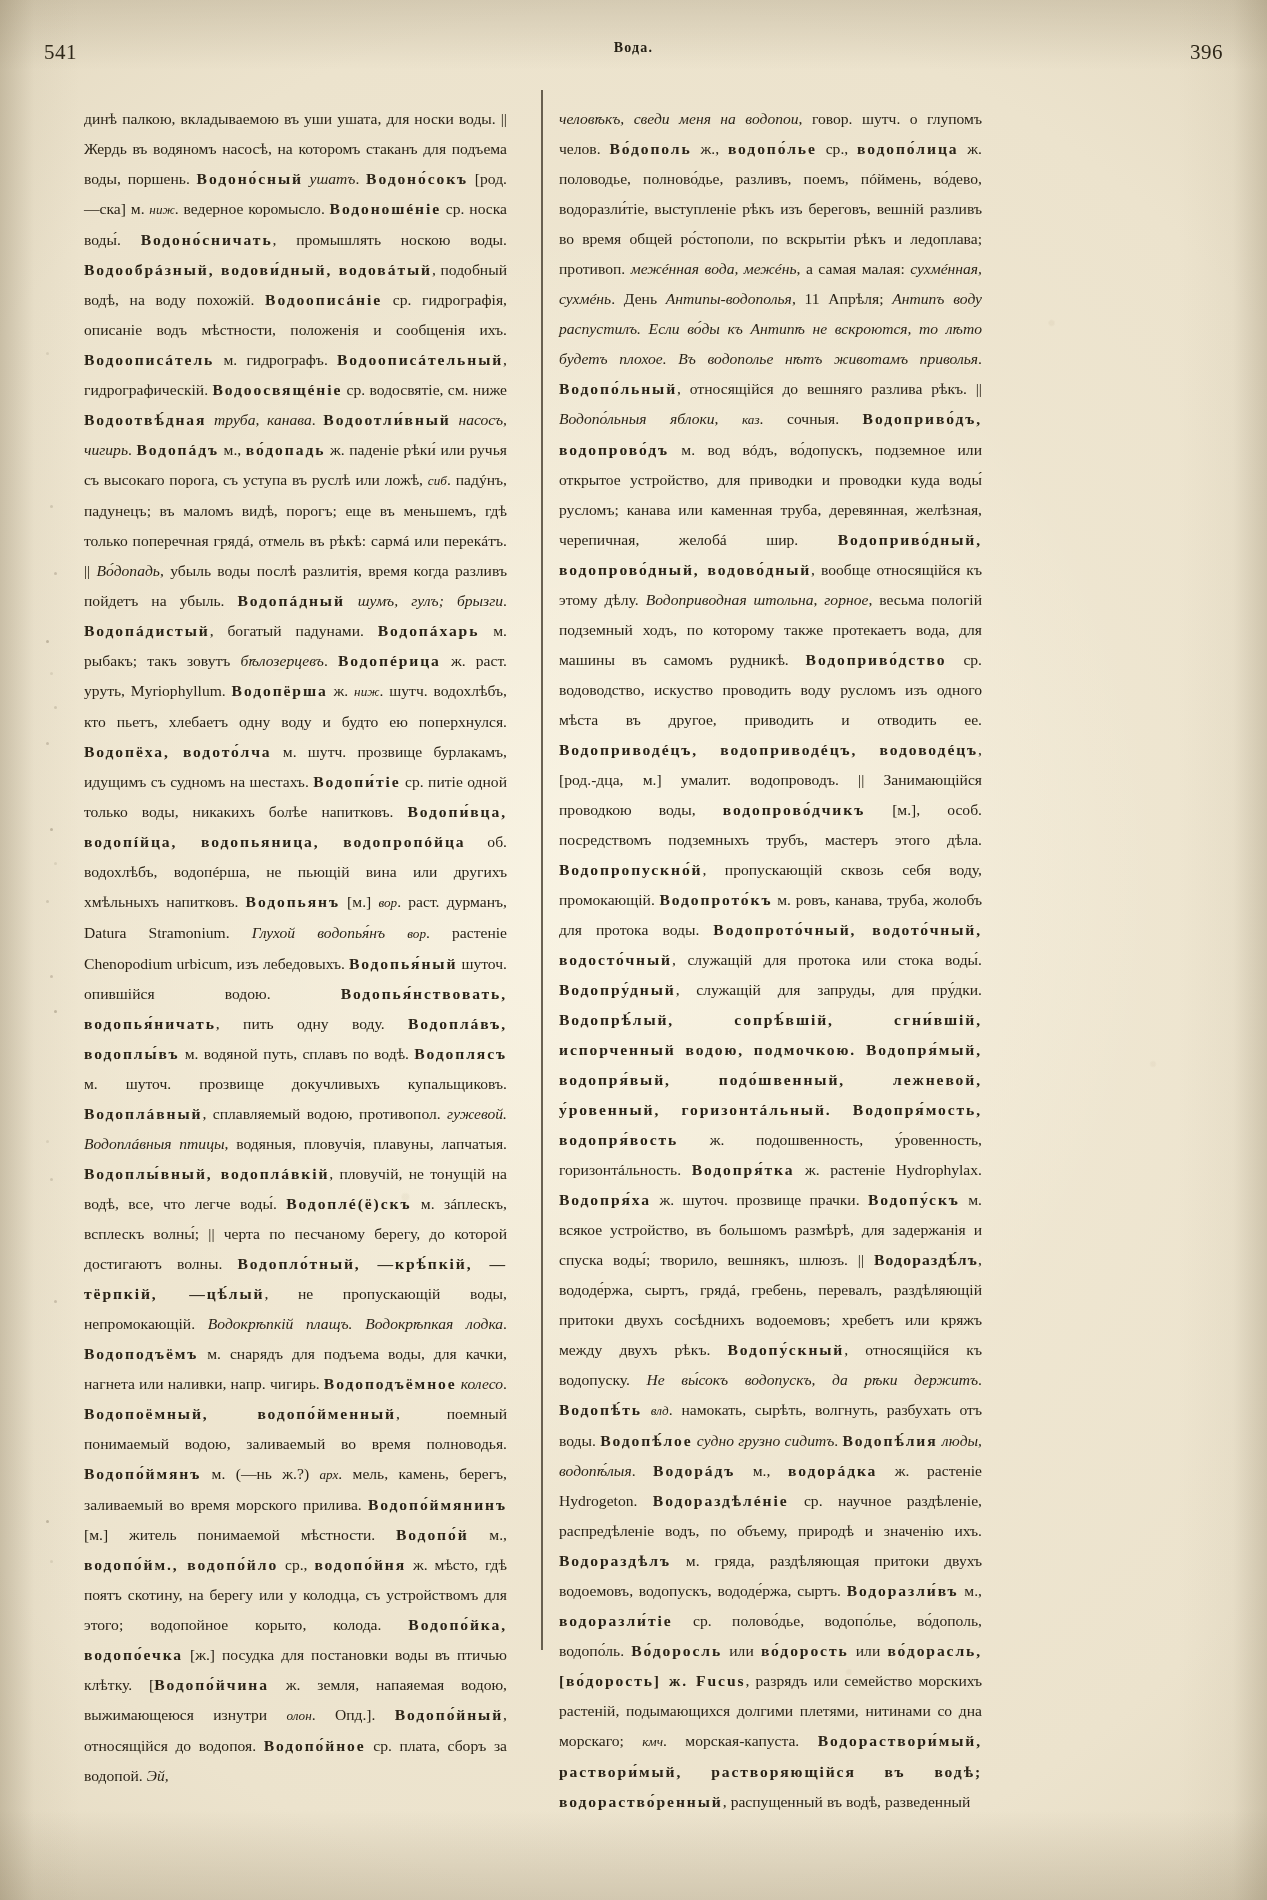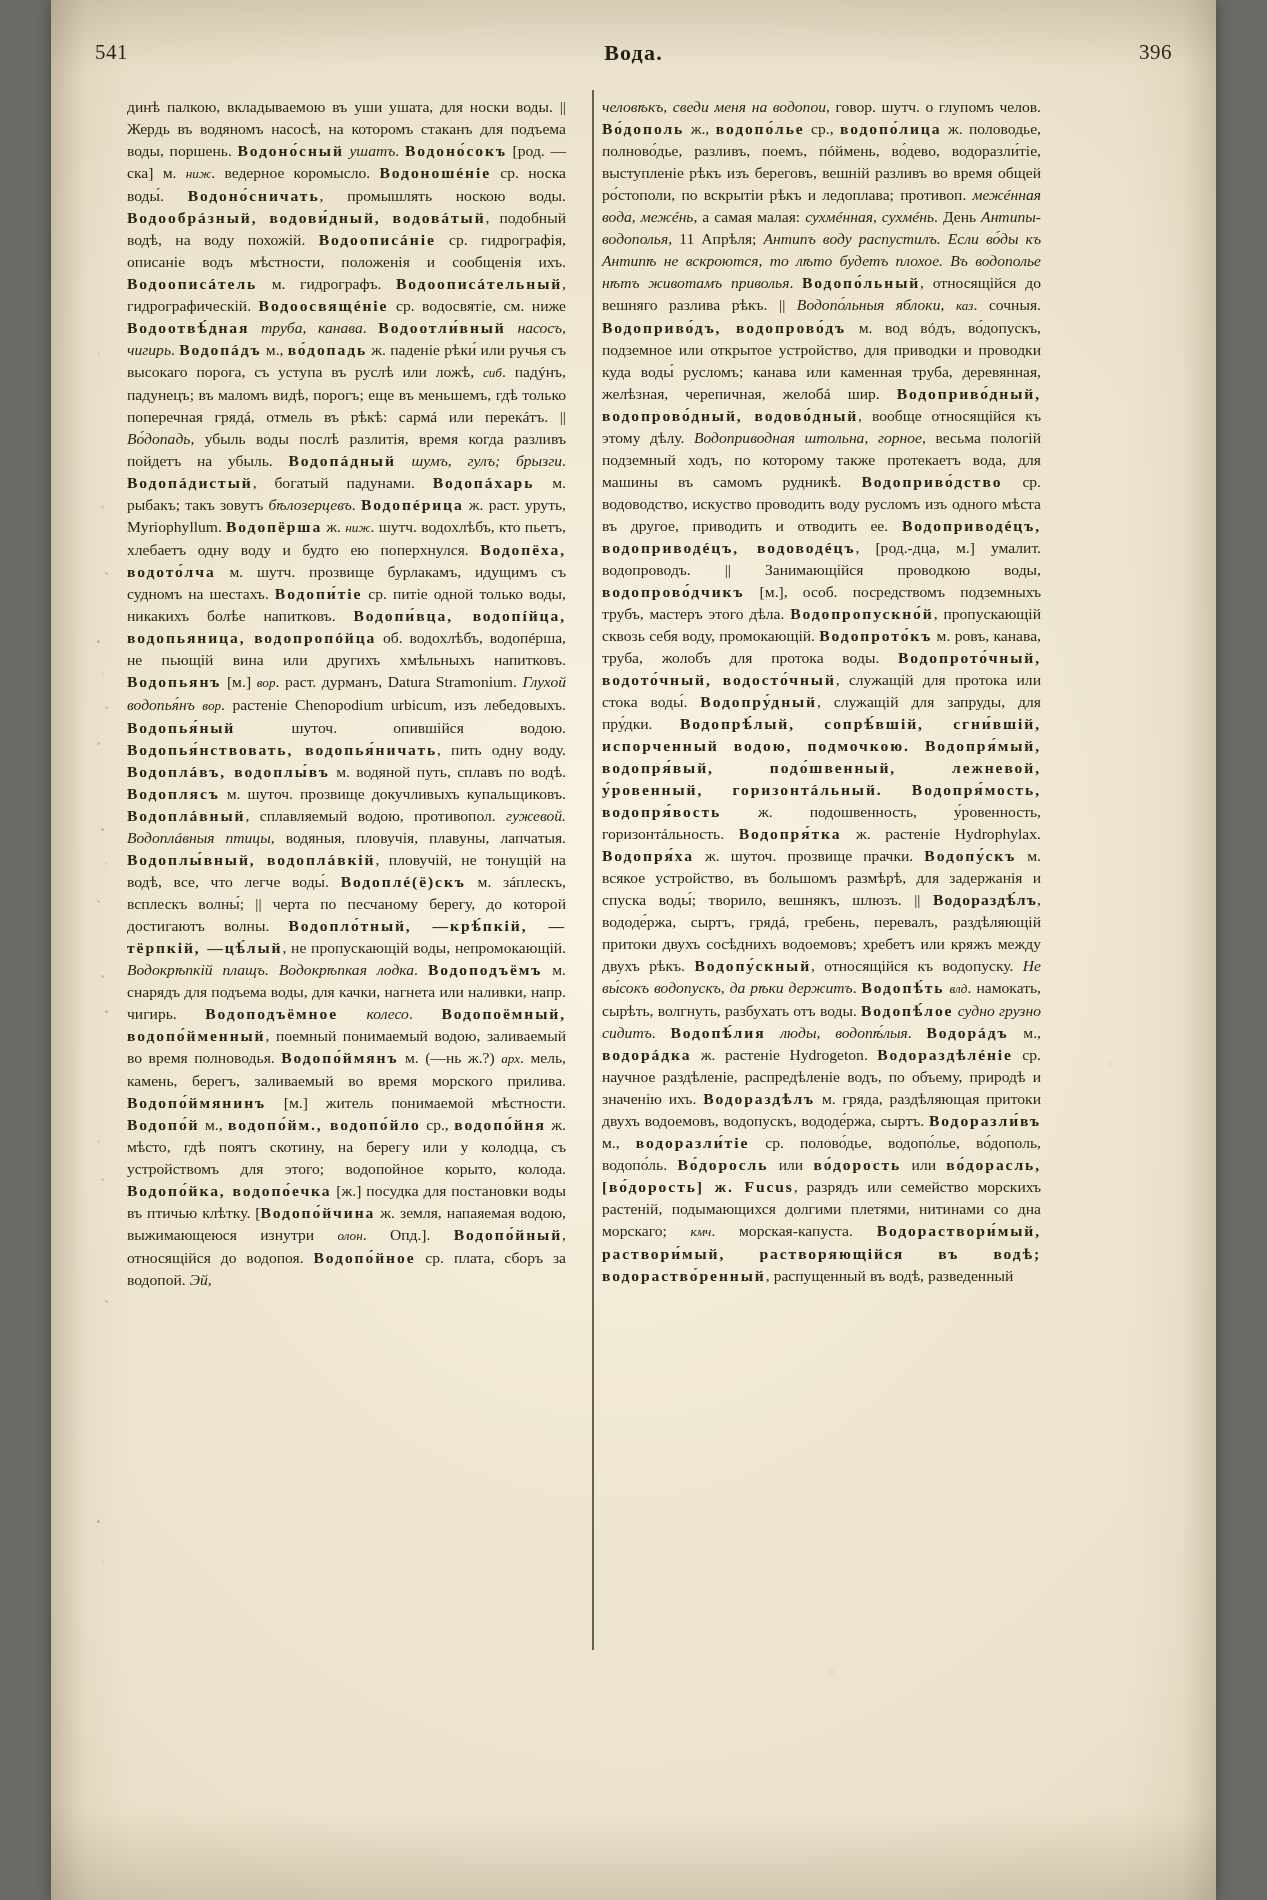--- a/index.html
+++ b/index.html
@@ -3,21 +3,21 @@
 <meta charset="utf-8">
 <title>Dictionary Page Scan</title>
 <style>
   html, body {
     margin: 0;
     padding: 0;
     background: #6a6a66;
   }
   .page {
     position: relative;
-    width: 1165px;
+    width: 1267px;
     height: 1900px;
     margin: 0 auto;
     background:
       radial-gradient(ellipse 70% 55% at 48% 46%, rgba(255,252,240,0.55) 0%, rgba(255,250,235,0.0) 62%),
       radial-gradient(ellipse 120% 90% at 50% 50%, #f2ead6 0%, #ece3cd 55%, #ddd2b8 85%, #cdc0a4 100%);
     overflow: hidden;
     box-shadow: 0 0 14px rgba(0,0,0,0.35);
   }
   
   .page::before {
@@ -68,21 +68,21 @@
   }
   .folio {
     font-size: 21px;
     letter-spacing: 0.5px;
     color: #2e2719;
   }
   .runhead-title {
     position: absolute;
     left: 0; right: 0;
     text-align: center;
-    font-size: 22px;
+    font-size: 14px;
     font-weight: bold;
     letter-spacing: 1.2px;
     color: #241f14;
   }
 
   
   .columns {
     position: absolute;
     top: 88px;
     left: 68px;
@@ -101,23 +101,23 @@
   .col-rule {
     width: 0;
     border-left: 2px solid #4a4233;
     margin: 2px 0 0 0;
     align-self: stretch;
     height: 1560px;
     opacity: 0.82;
   }
 
   .col p {
-    margin: 8px;
+    margin: 16px;
     font-size: 15.6px;
-    line-height: 22px;
+    line-height: 30px;
     text-align: justify;
     text-justify: inter-word;
     word-spacing: 0.2px;
     hyphens: none;
     color: #2a2317;
   }
 
   
   .hw {            
     font-weight: bold;

